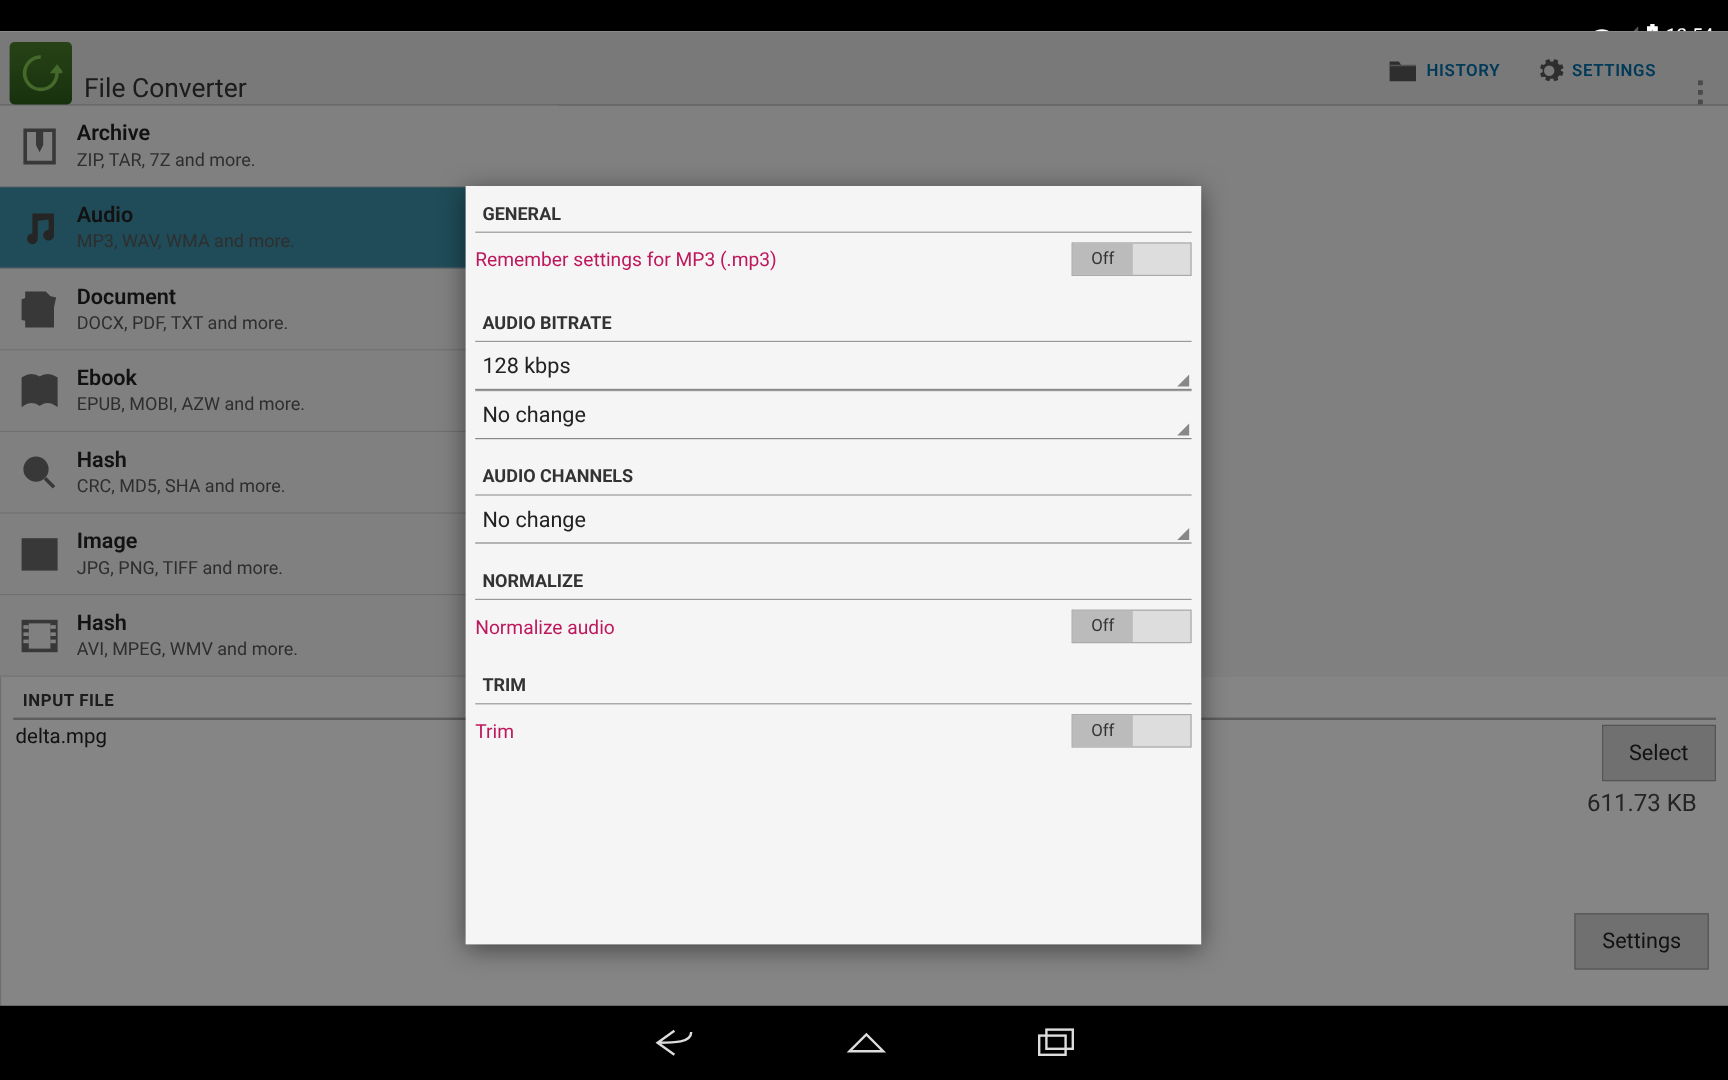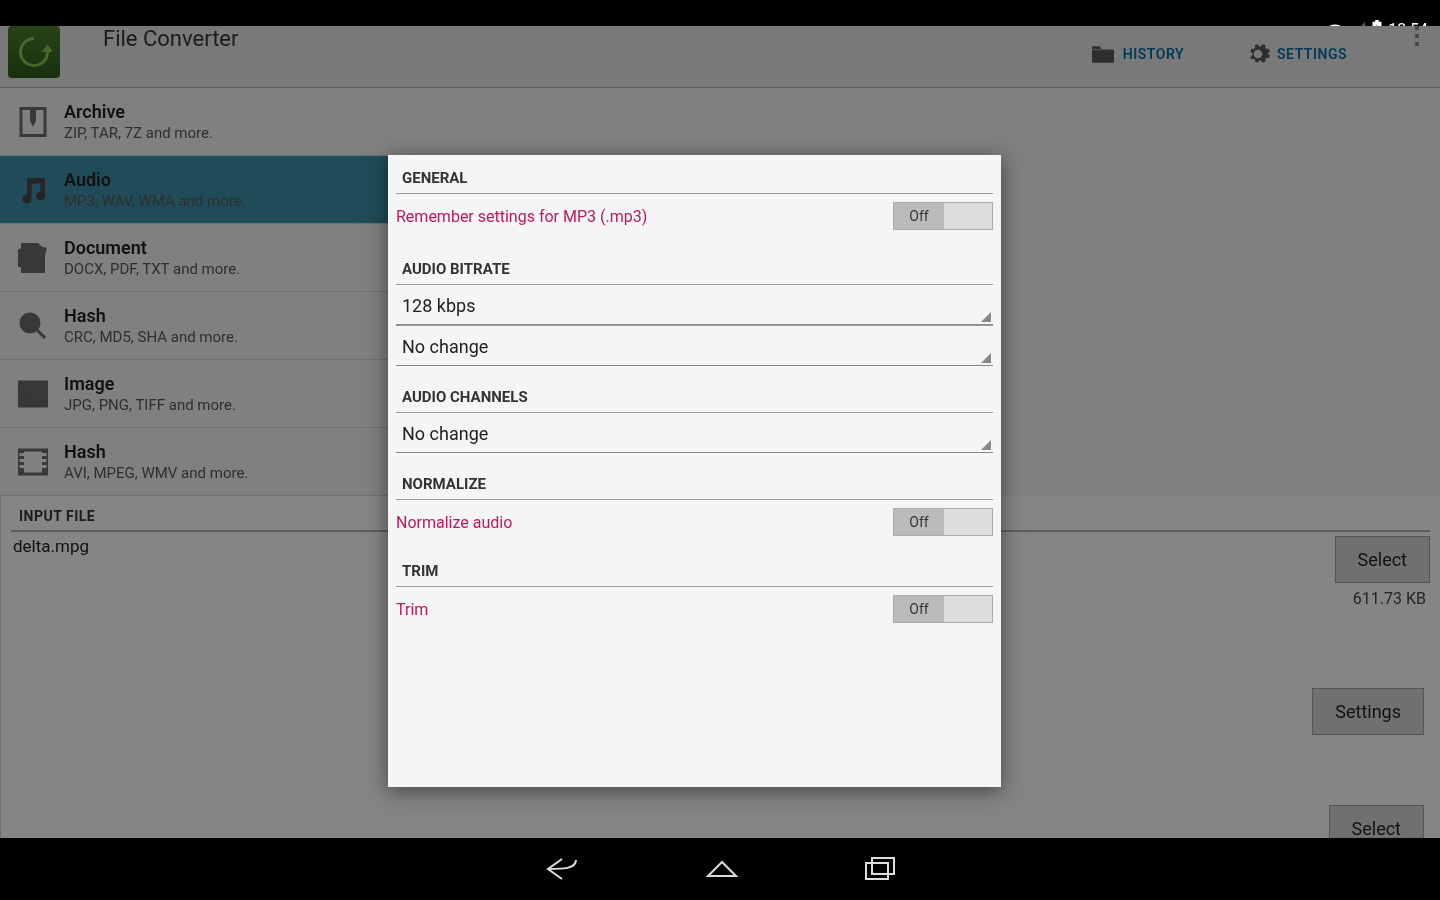--- a/index.html
+++ b/index.html
@@ -1,41 +1,41 @@
 <!DOCTYPE html>
 <html><head>
 <meta charset="utf-8">
 <style>
 * { margin:0; padding:0; box-sizing:border-box; font-family:Roboto,Arial,sans-serif; }
 html,body { width:1440px; height:900px; overflow:hidden; background:#000; }
 .screen { width:1440px; height:900px; position:relative; background:#000; }
 .status-bar { position:absolute; top:16px; left:0; right:0; height:26px; background:#000; color:#fff; display:flex; justify-content:flex-end; align-items:center; padding-right:12px; font-size:16px; gap:5px; }
 .status-bar svg { fill:#fff; }
 .app-area { position:absolute; top:26px; left:0; right:0; bottom:62px; background:#e9e9e9; }
-.action-bar { height:62px; background:#dcdcdc; display:flex; align-items:flex-start; padding:0 8px; border-bottom:1px solid #aaa;gap:33px; }
+.action-bar { height:62px; background:#dcdcdc; display:flex; align-items:flex-end; padding:0 8px; border-bottom:1px solid #aaa; }
 .app-icon { width:52px; height:52px; background:linear-gradient(#4a7a2a,#2a5a1a); border-radius:4px; margin-right:10px; display:flex; align-items:center; justify-content:center; }
 .app-title { font-size:22px; color:#333; flex:1; }
 .ab-btn { display:flex; align-items:center; gap:6px; padding:0 14px; height:56px; cursor:pointer; }
 .ab-btn span { font-size:14px; font-weight:600; color:#0369a1; letter-spacing:0.5px; }
 .ab-overflow { width:30px; display:flex; flex-direction:column; align-items:center; gap:4px; cursor:pointer; margin-left:8px; }
 .ab-overflow i { width:4px; height:4px; background:#888; border-radius:0; }
 .body-split { display:flex; height:calc(100% - 62px);flex-direction:column; }
 .sidebar { width:465px; background:#e9e9e9; }
 .cat { display:flex; align-items:center; padding:8px 12px; height:68px; border-bottom:1px solid #ccc; cursor:pointer; }
 .cat.selected { background:#3a8aa0; }
 .cat-icon { width:42px; height:42px; margin-right:10px; display:flex; align-items:center; justify-content:center; }
 .cat-icon svg { fill:#666; }
 .cat.selected .cat-icon svg { fill:#444; }
 .cat-txt .t { font-size:18px; font-weight:600; color:#222; }
 .cat-txt .s { font-size:15px; color:#555; margin-top:2px; }
 .main { flex:1; background:#f2f2f2; padding:0; border-left:1px solid #ccc; }
 .sec-header { font-size:14px; font-weight:700; color:#333; padding:12px 18px 6px 18px; letter-spacing:0.5px; }
 .divider-thick { height:2px; background:#aaa; margin:0 10px; }
 .file-name { font-size:17px; color:#222; padding-left:6px; }
-.file-size { font-size:16px; color:#444; margin-left:auto; margin-right:4px; align-self:center; }
+.file-size { font-size:20px; color:#444; margin-left:auto; margin-right:16px; align-self:center; }
 .btn-gray { background:#ccc; border:1px solid #999; padding:12px 22px; font-size:18px; color:#222; cursor:pointer; }
 .nav-bar { position:absolute; bottom:0; left:0; right:0; height:62px; background:#000; display:flex; justify-content:center; align-items:center; gap:120px; }
 .nav-bar svg { stroke:#ddd; fill:none; stroke-width:2; }
 .dim-overlay { position:absolute; top:26px; left:0; right:0; bottom:62px; background:rgba(0,0,0,0.45); }
 .dialog { position:absolute; left:388px; top:155px; width:613px; height:632px; background:#f5f5f5; box-shadow:0 4px 20px rgba(0,0,0,0.5); overflow-y:auto; }
 .dlg-sec-title { font-size:15px; font-weight:700; color:#333; padding:14px 14px 6px 14px; }
 .dlg-divider { height:1px; background:#999; margin:0 8px; }
 .dlg-row { display:flex; align-items:center; padding:8px 8px 8px 8px; }
 .dlg-row .lbl { font-size:16px; color:#be185d; flex:1; }
 .toggle { width:100px; height:28px; background:#ddd; border:1px solid #aaa; position:relative; cursor:pointer; }
@@ -132,20 +132,32 @@
               </svg>
             </div>
           <div class="cat-txt">
               <div class="t">Document</div>
               <div class="s">DOCX, PDF, TXT and more.</div>
             </div>
         </div>
         <div class="cat">
           <div class="cat-icon">
               <svg width="36" height="36" viewBox="0 0 24 24" fill="none" stroke="#666" stroke-width="2">
+                <path d="M3 5c3-2 6-2 9 0 3-2 6-2 9 0v14c-3-2-6-2-9 0-3-2-6-2-9 0z"></path>
+                <path d="M12 5v14"></path>
+              </svg>
+            </div>
+          <div class="cat-txt">
+              <div class="t">Ebook</div>
+              <div class="s">EPUB, MOBI, AZW and more.</div>
+            </div>
+        </div>
+        <div class="cat">
+          <div class="cat-icon">
+              <svg width="36" height="36" viewBox="0 0 24 24" fill="none" stroke="#666" stroke-width="2">
                 <circle cx="10" cy="10" r="6"></circle>
                 <path d="M15 15l5 5"></path>
               </svg>
             </div>
           <div class="cat-txt">
               <div class="t">Hash</div>
               <div class="s">CRC, MD5, SHA and more.</div>
             </div>
         </div>
         <div class="cat">

